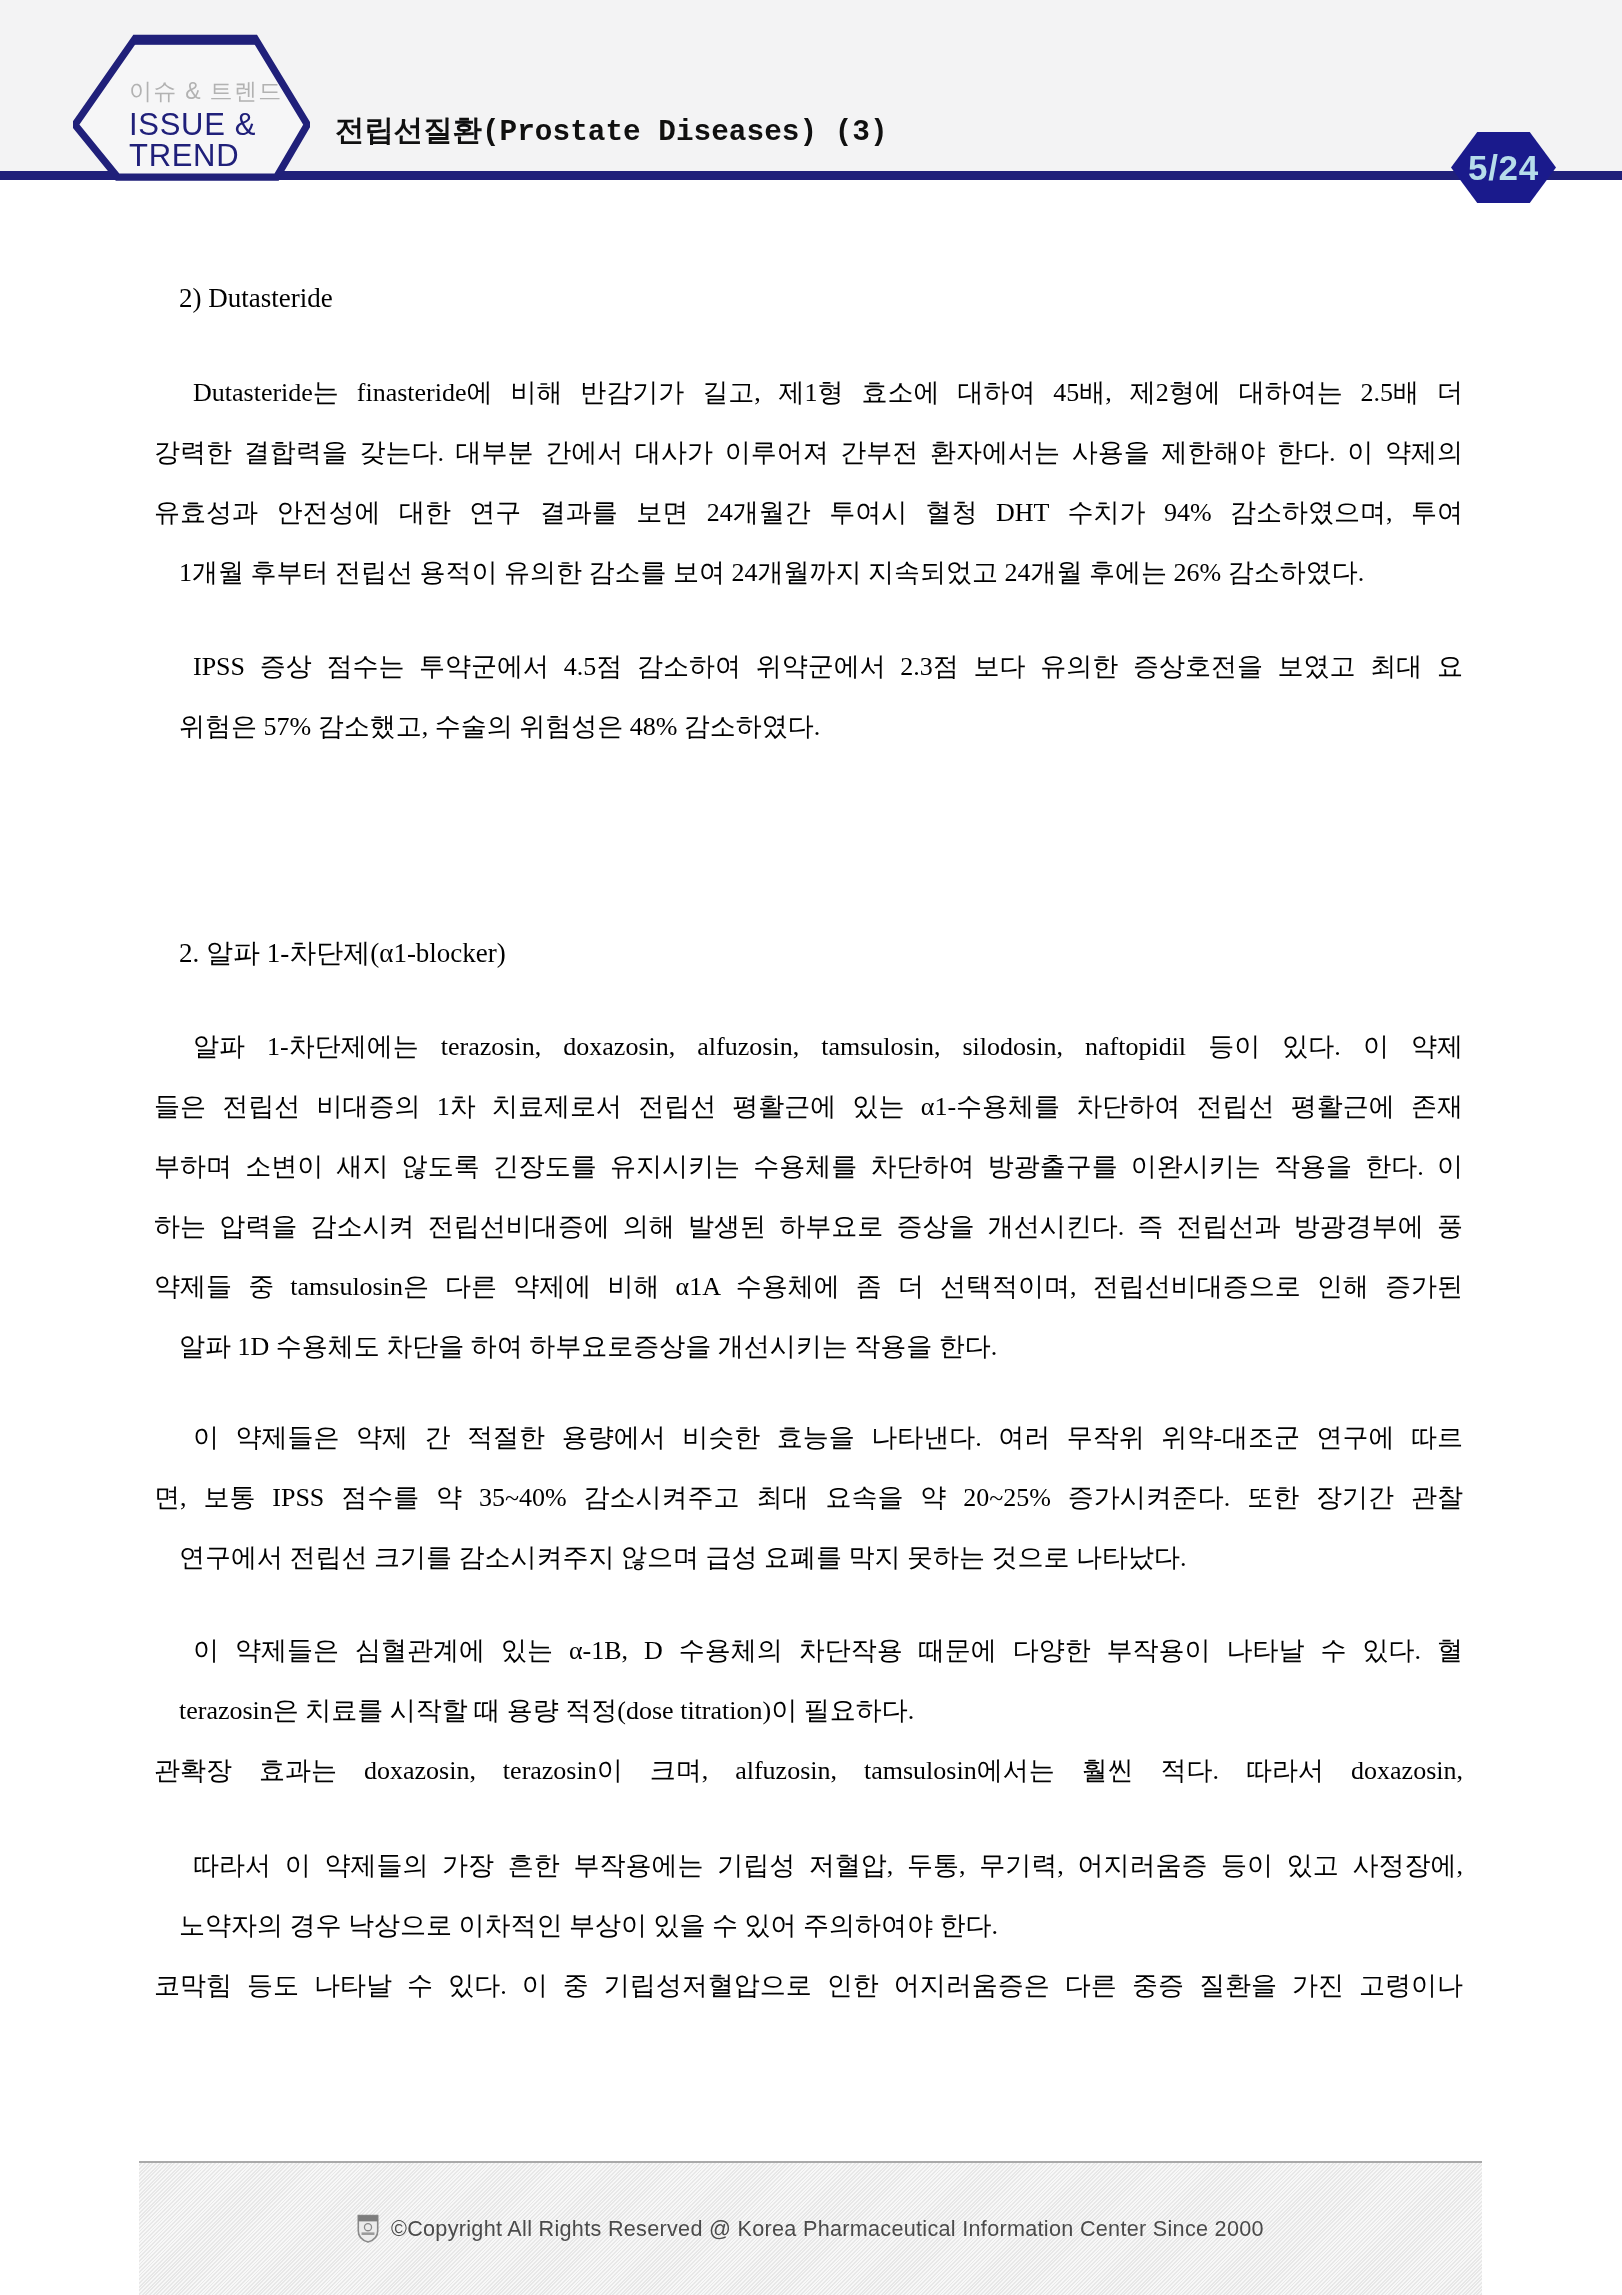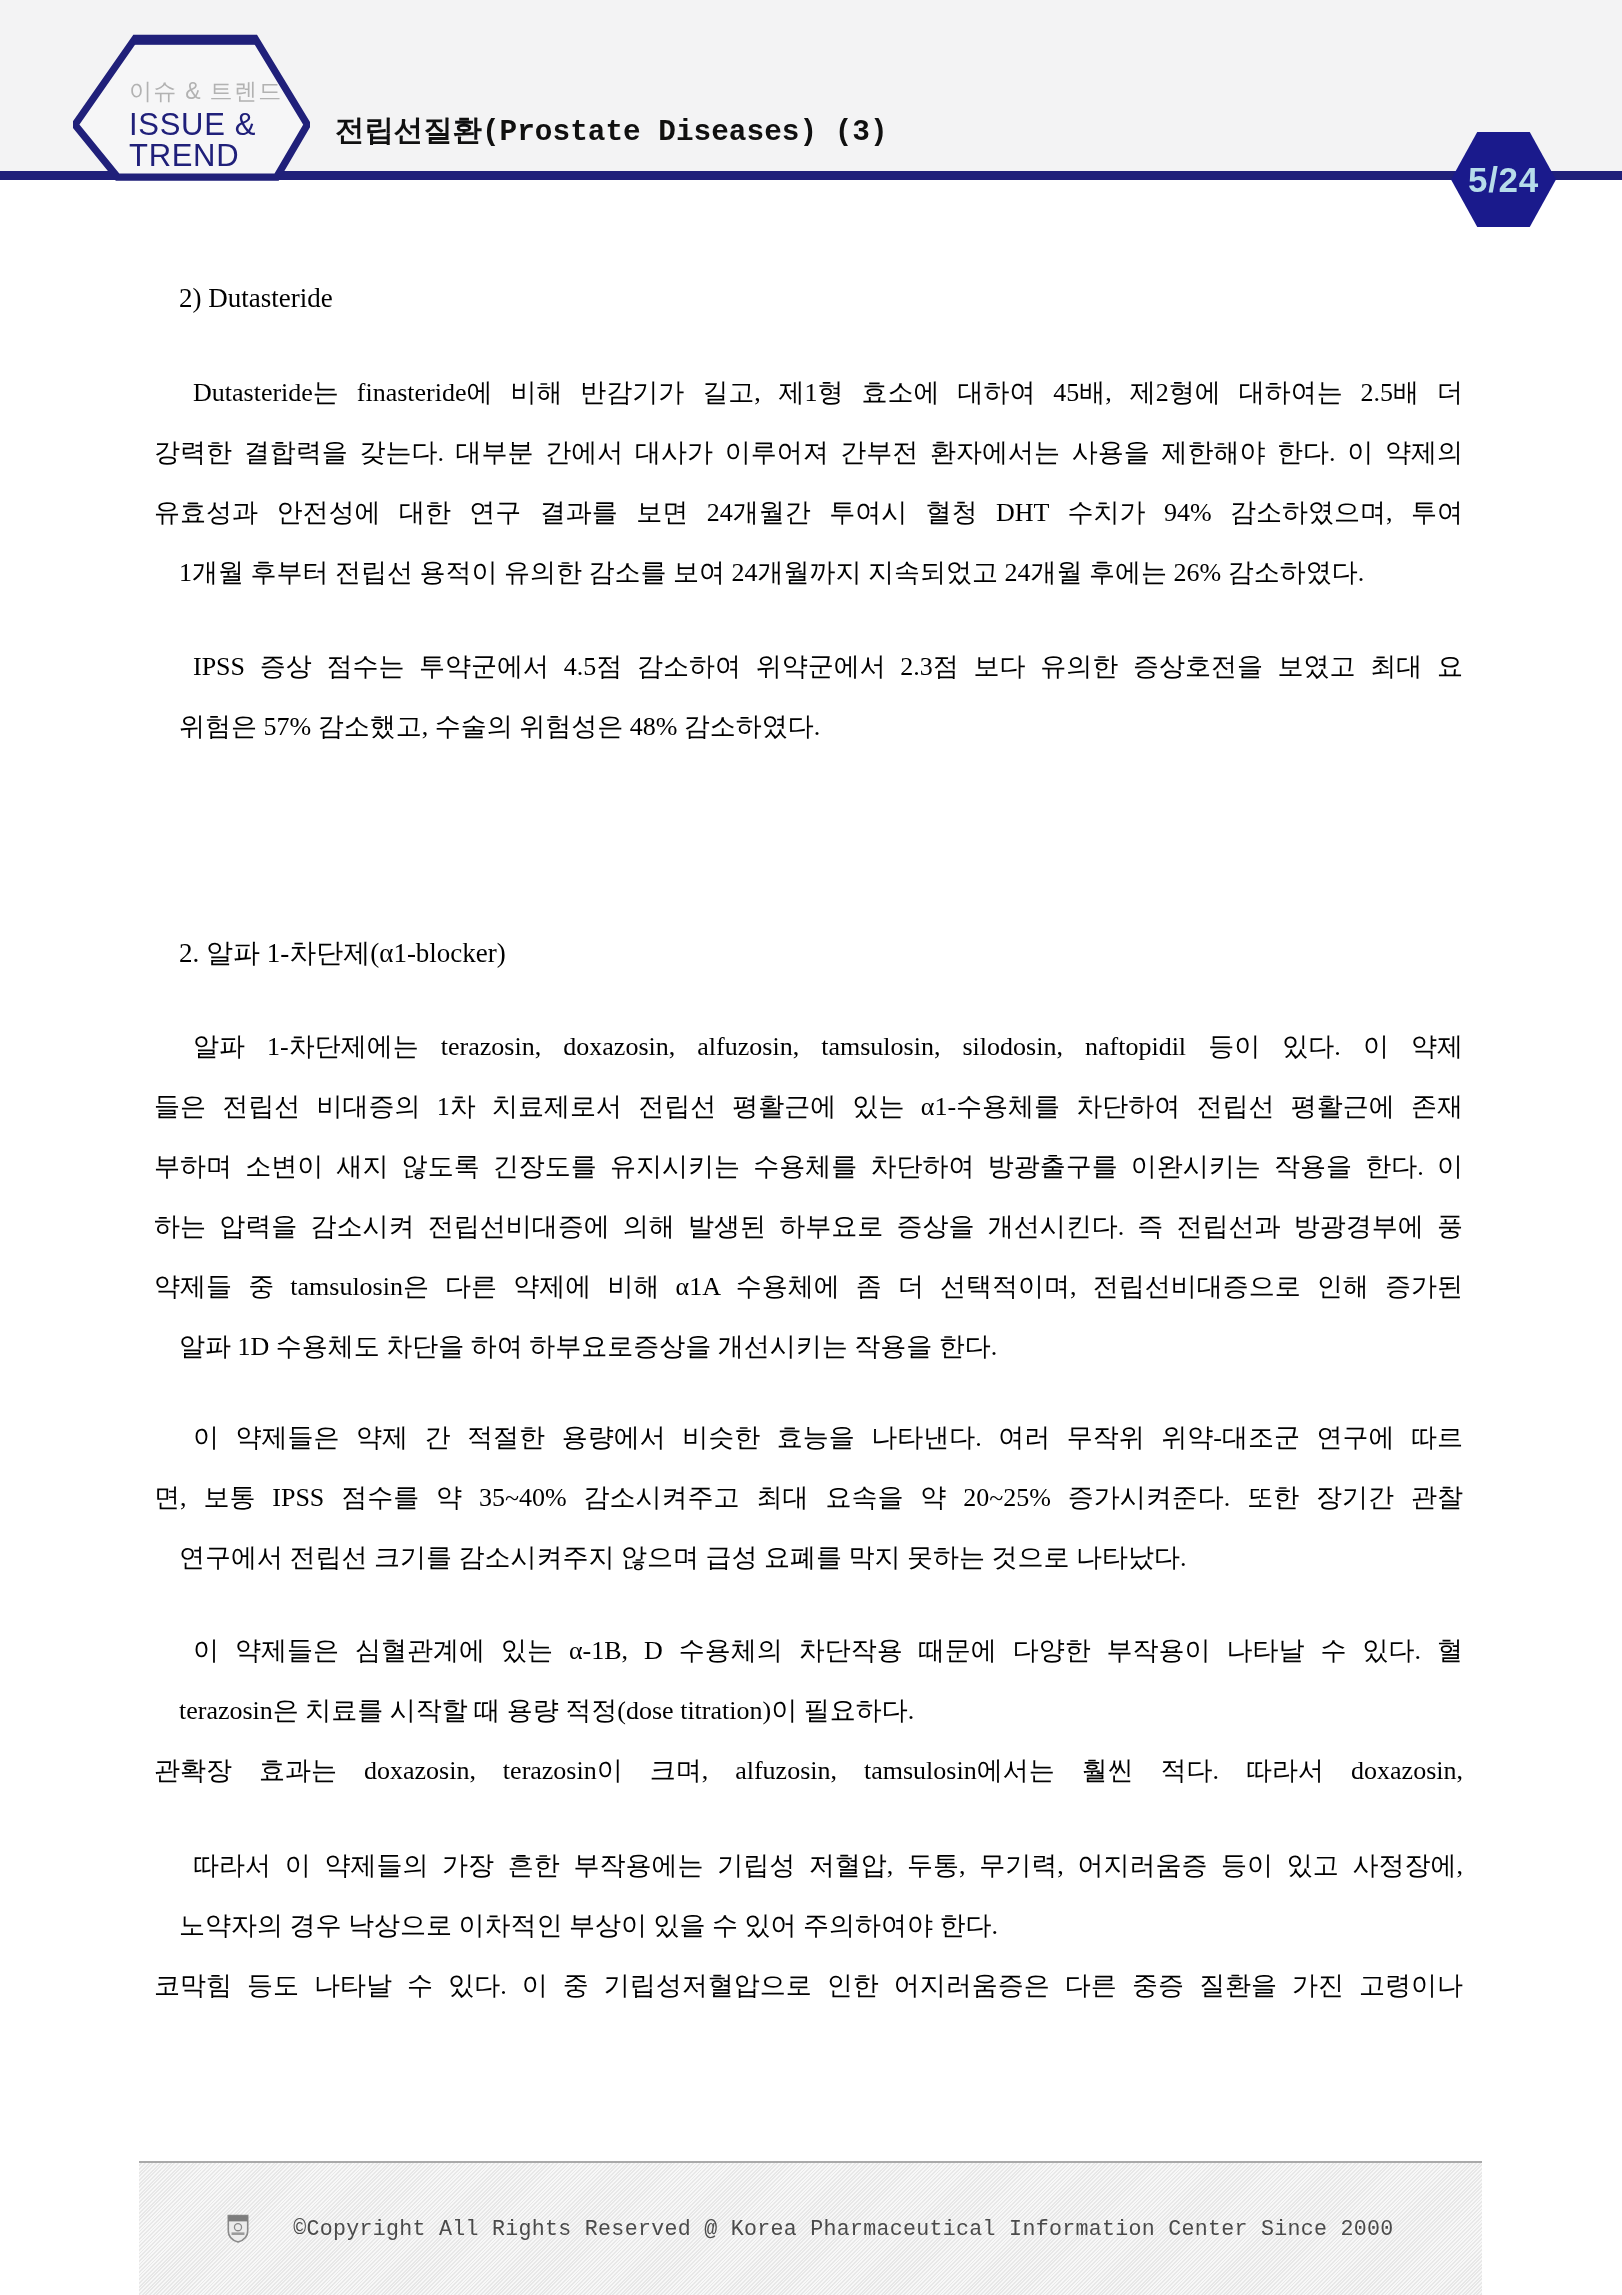--- a/index.html
+++ b/index.html
@@ -26,21 +26,21 @@
     position:absolute; left:56px; font-family:"Liberation Sans",sans-serif;
     font-size:31px; color:var(--navy,#20207a); letter-spacing:0.7px; white-space:nowrap;
   }
   .logo-en.l1{ top:74px; }
   .logo-en.l2{ top:105px; }
   .doc-title{
     position:absolute; left:335px; top:111px; font-family:Liberation Mono, monospace;
     font-size:29.4px; font-weight:700; color:#101010; white-space:nowrap; letter-spacing:0px;
   }
   .page-hex{
-    position:absolute; left:1451px; top:132px; width:105px; height:95px;
+    position:absolute; left:1451px; top:132px; width:105px; height:71px;
     background:var(--hex-fill,#1a1a8c);
     clip-path:polygon(25% 0,75% 0,100% 50%,75% 100%,25% 100%,0 50%);
     display:flex; align-items:center; justify-content:center;
   }
   .page-hex span{
     font-family:"Liberation Sans",sans-serif; font-weight:700; font-size:35px;
     color:var(--page-text,#b6dcea); letter-spacing:0.7px;
   }
   
   .block{
@@ -63,22 +63,22 @@
   
   .footer-box{
     position:absolute; left:139px; top:2161px; width:1343px; height:135px;
     background-color:var(--footer-bg,#efefef);
     background-image:repeating-linear-gradient(135deg, rgba(255,255,255,.55) 0 1.3px, rgba(223,223,223,.45) 1.3px 2.6px);
     border-top:2.6px solid #a9a9a9;
     display:flex; align-items:center; justify-content:center;
   }
   .footer-row{ display:flex; align-items:center; gap:11.8px; margin-top:-3.9px; }
   .footer-text{
-    font-family:Liberation Mono, monospace; font-size:21.6px; color:var(--footer-text,#4a4a4a);
-    letter-spacing:0.3px; white-space:nowrap;padding-left:32px;
+    font-family:Liberation Sans, sans-serif; font-size:21.6px; color:var(--footer-text,#4a4a4a);
+    letter-spacing:0.3px; white-space:nowrap;
   }
 </style>
 </head>
 <body>
 
 <div class="page">
 
   <div class="header-band"></div>
   <div class="navy-rule"></div>
 

